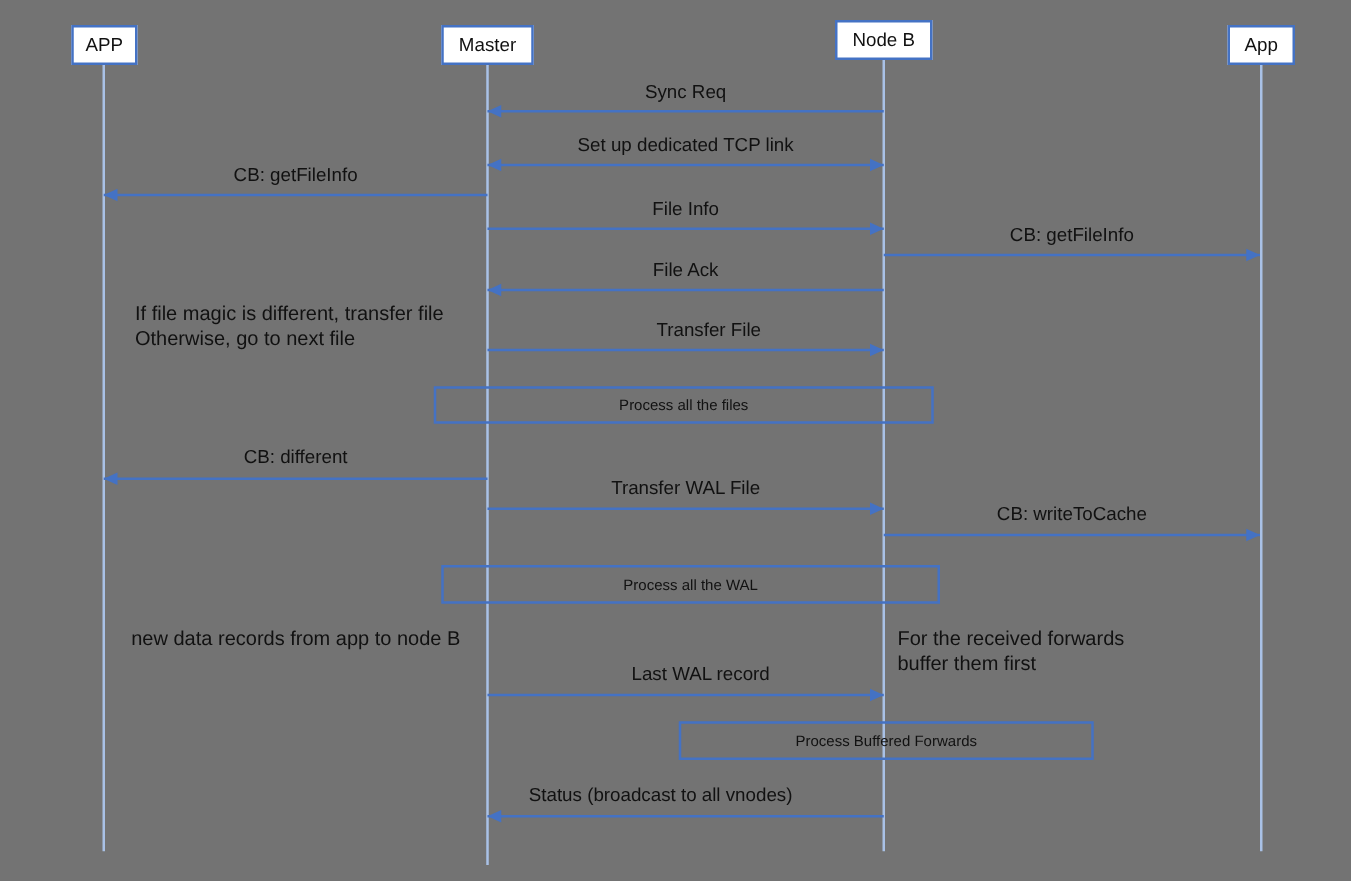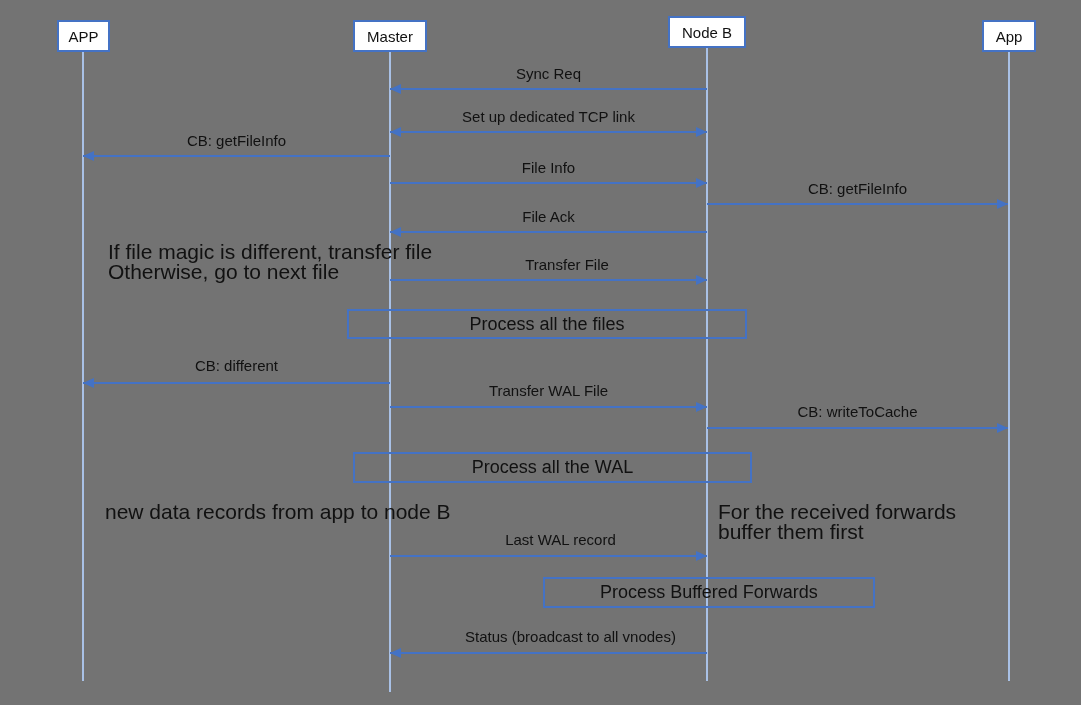--- a/index.html
+++ b/index.html
@@ -48,26 +48,26 @@
     border-top:5px solid transparent;
     border-bottom:5px solid transparent;
   }
   .ah.left{border-right:11px solid var(--accent);}
   .ah.right{border-left:11px solid var(--accent);}
   .process-box{
     position:absolute;
     border:2px solid var(--accent);
     background:transparent;
     display:flex;align-items:center;justify-content:center;
-    font-size:18px;
+    font-size:12px;
     box-sizing:border-box;
   }
   .note{
     position:absolute;
-    font-size:21px;
+    font-size:16px;
     line-height:20px;
     white-space:nowrap;
   }
 </style>
 </head>
 <body>
 
 <div id="canvas">
 
   <div class="lifeline" style="left:82px;top:52px;height:629px;"></div>
@@ -161,21 +161,21 @@
     <span class="msg-label" style="left:370px;width:381px;top:530px;">Last WAL record</span>
     <div class="msg-line" style="left:390px;width:317px;top:555px;"></div>
     <span class="ah right" style="left:696px;top:551px;"></span>
   </div>
 
   <div class="process-box" style="left:543px;top:577px;width:332px;height:31px;">
     <span>Process Buffered Forwards</span>
   </div>
 
   <div>
-    <span class="msg-label" style="left:412px;width:317px;top:627px;">Status (broadcast to all vnodes)</span>
+    <span class="msg-label" style="left:370px;width:317px;top:627px;">Status (broadcast to all vnodes)</span>
     <div class="msg-line" style="left:390px;width:317px;top:652px;"></div>
     <span class="ah left" style="left:390px;top:648px;"></span>
   </div>
 
   <div class="note" style="left:108px;top:242px;">
     <div>If file magic is different, transfer file</div>
     <div>Otherwise, go to next file</div>
   </div>
   <div class="note" style="left:105px;top:502px;">
     <div>new data records from app to node B</div>

